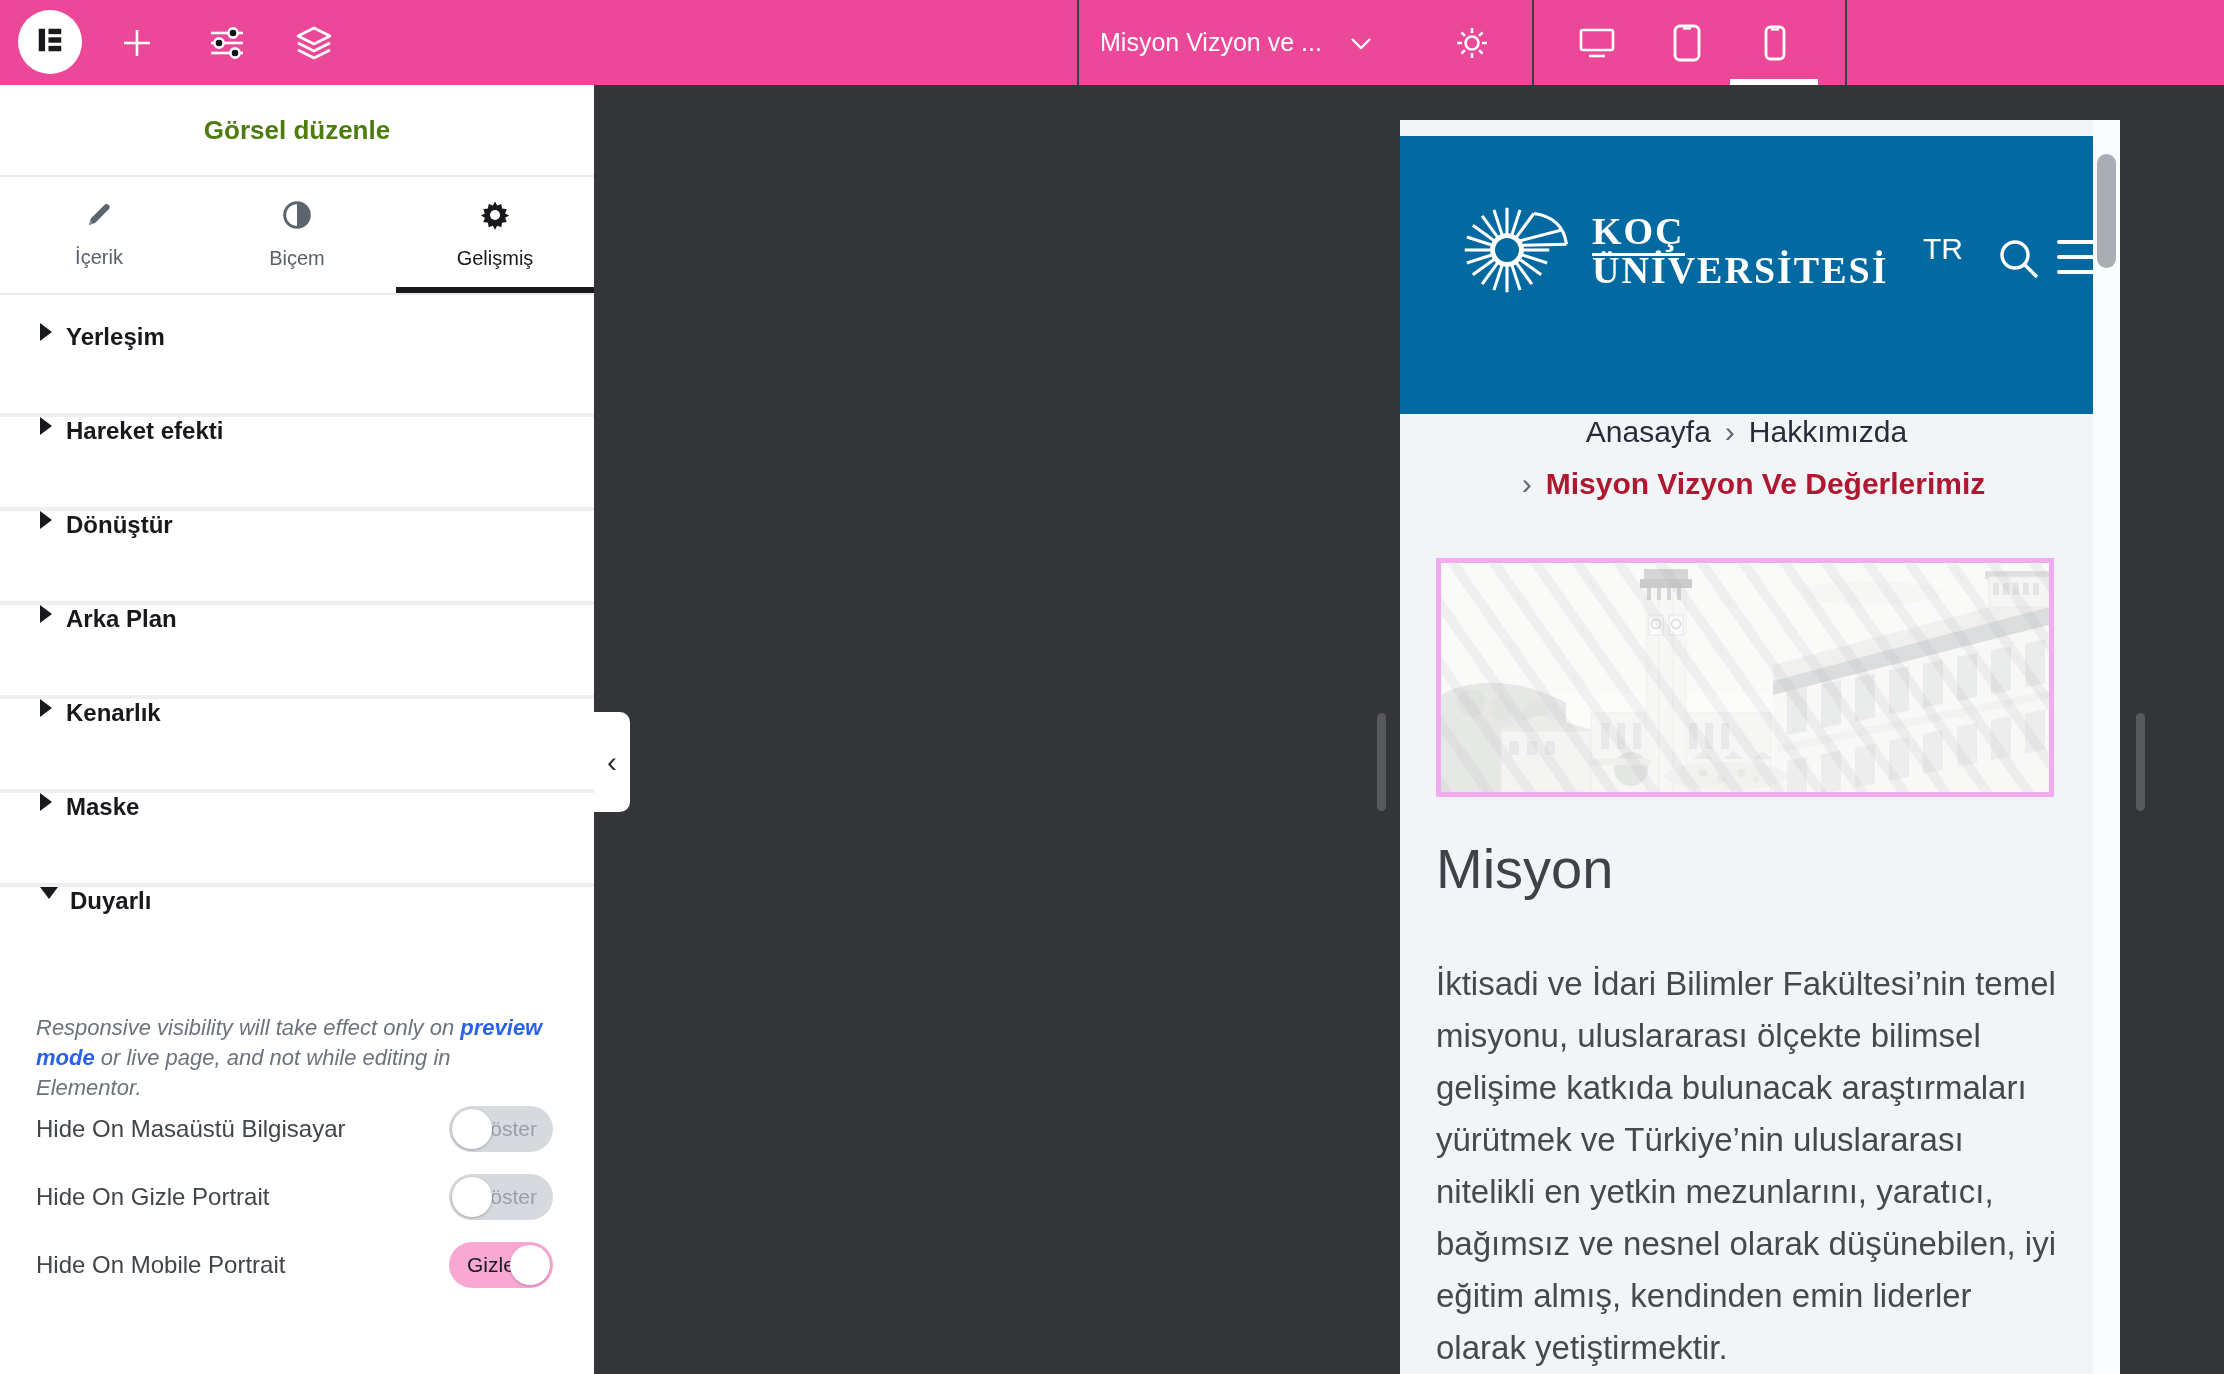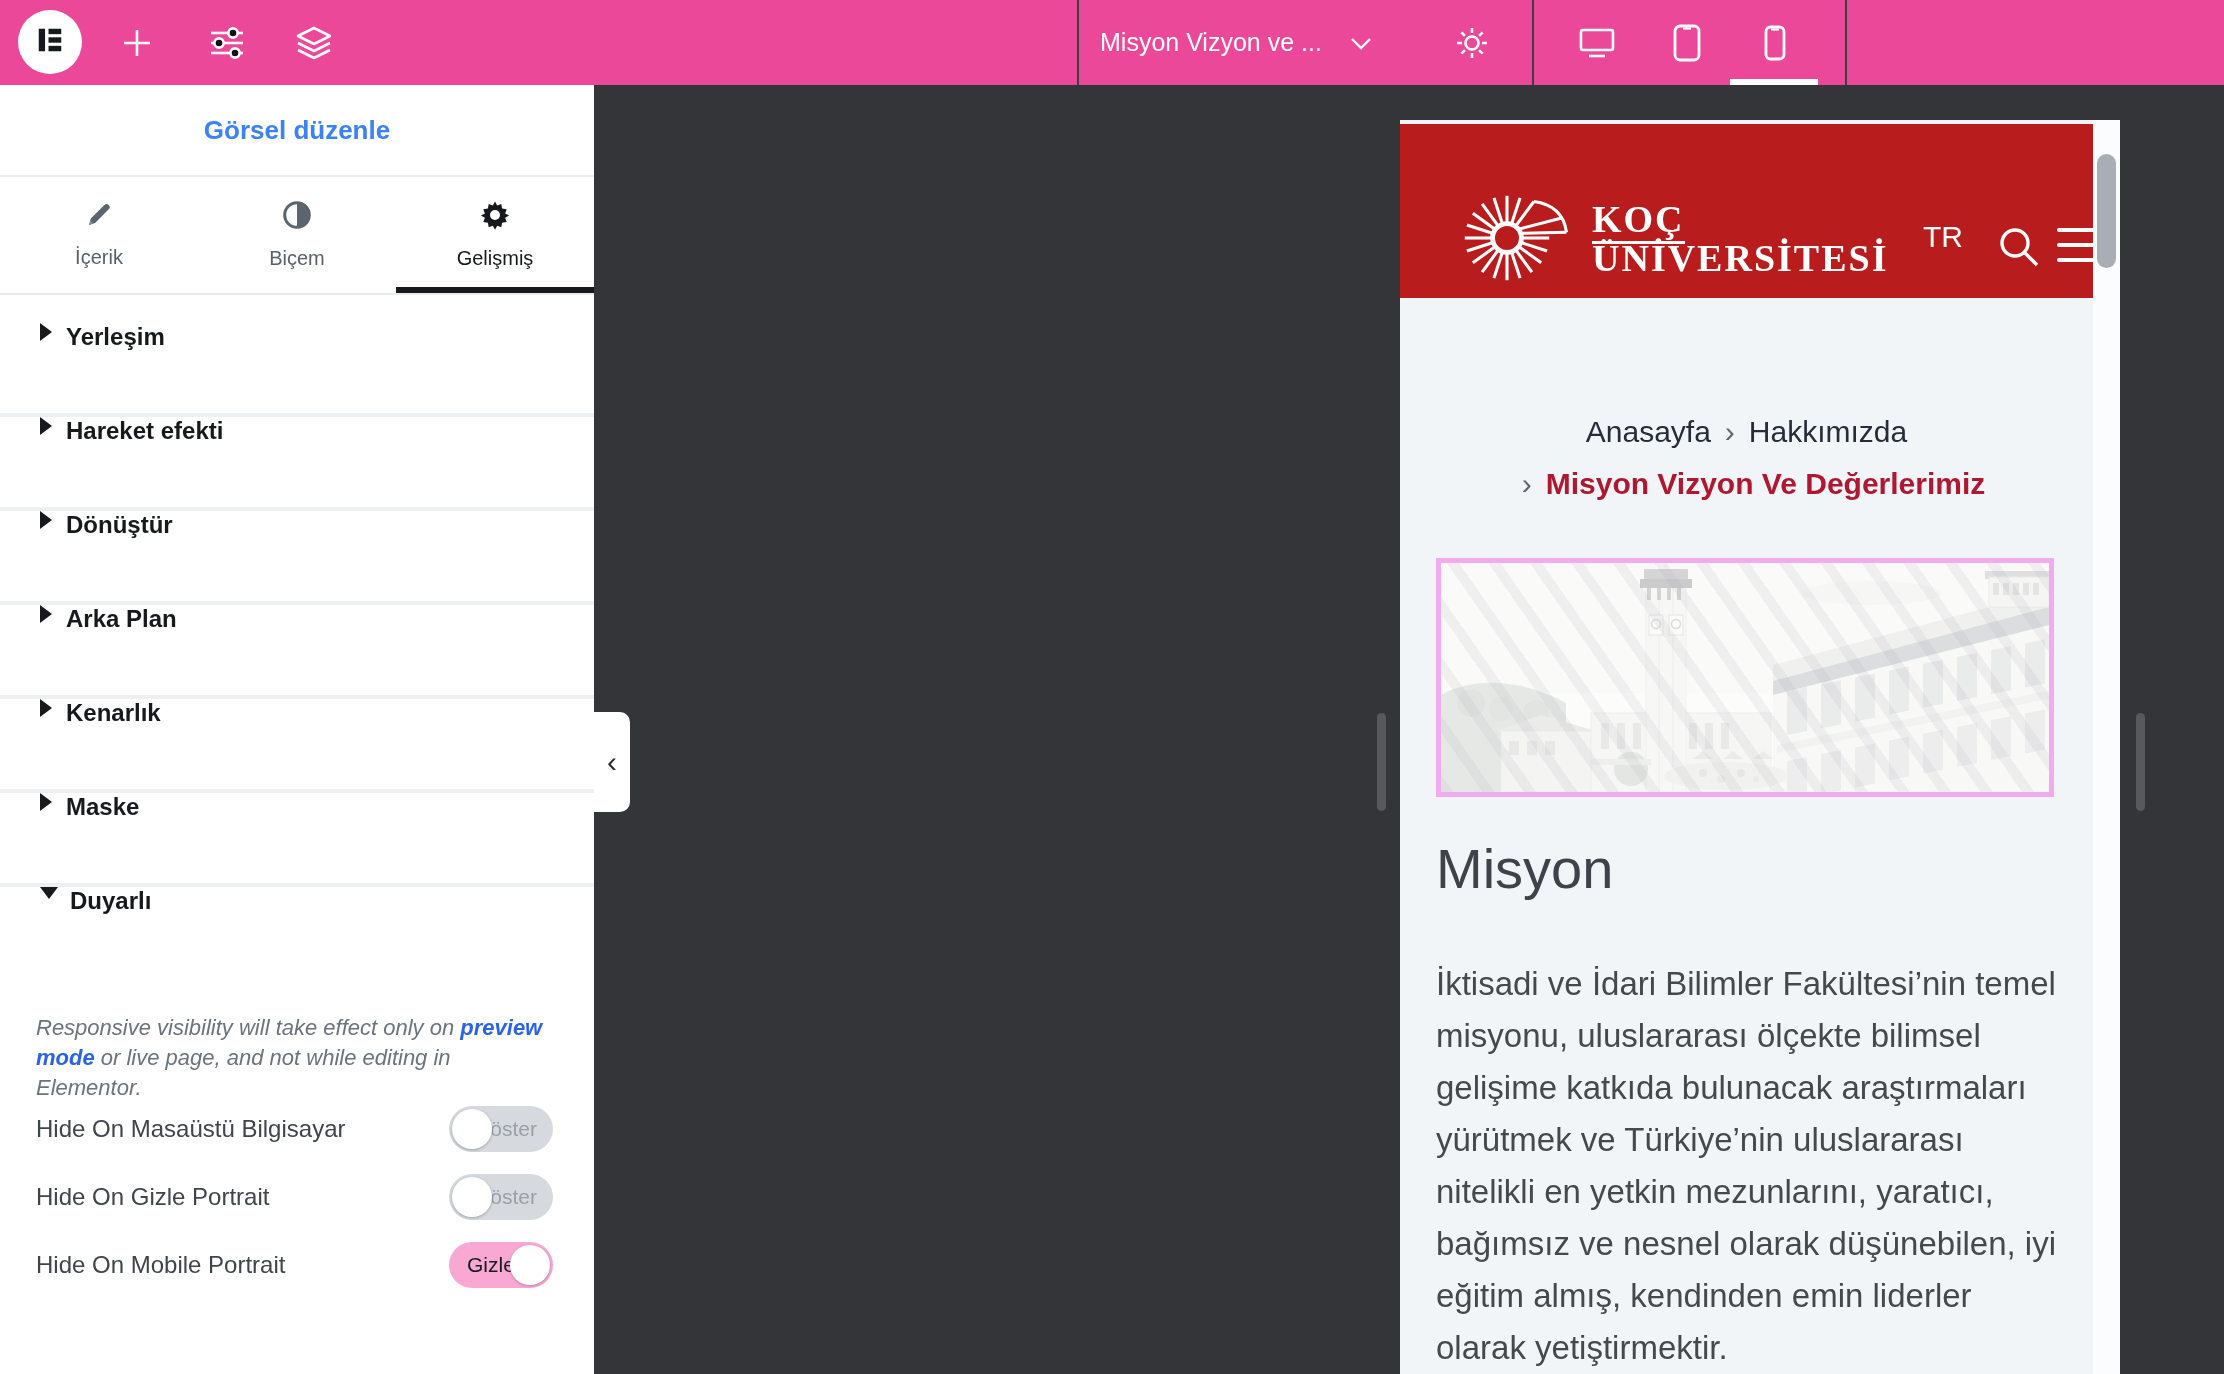--- a/index.html
+++ b/index.html
@@ -11,21 +11,21 @@
   .tb-item{position:absolute;top:0;height:85px;display:flex;align-items:center;justify-content:center;}
   .logo-circle{position:absolute;left:18px;top:10px;width:64px;height:64px;border-radius:50%;background:#ffffff;display:flex;align-items:center;justify-content:center;}
   .tb-divider{position:absolute;top:0;width:2px;height:85px;background:#3d4043;}
   .tb-underline{position:absolute;left:1730px;top:79px;width:88px;height:6px;background:#ffffff;}
   .doc-dropdown{position:absolute;left:1100px;top:0;height:85px;display:flex;align-items:center;gap:28px;color:#fff;font-size:25px;}
   .icon-btn svg{display:block;}
 
   
   .panel{position:absolute;left:0;top:85px;width:594px;height:1289px;background:#ffffff;}
   .panel-title-row{position:absolute;left:0;top:0;width:594px;height:90px;display:flex;align-items:center;justify-content:center;border-bottom:2px solid #e9ebec;}
-  .panel-title{font-size:26px;font-weight:bold;color:#3b82f6;}
+  .panel-title{font-size:26px;font-weight:bold;color:#4d7c0f;}
   .tabs-row{position:absolute;left:0;top:92px;width:594px;height:116px;display:flex;border-bottom:2px solid #e9ebec;}
   .tab{flex:1;display:flex;flex-direction:column;align-items:center;justify-content:center;gap:12px;position:relative;color:#58616b;font-size:20px;}
   .tab.active{color:#17191c;}
   .tab.active::after{content:"";position:absolute;left:0;bottom:0;width:100%;height:6px;background:#17191c;}
   .sections{position:absolute;left:0;top:210px;width:594px;padding-top:28px;}
   .acc-row{height:94px;border-bottom:4px solid #edeff0;display:flex;padding-left:40px;box-sizing:border-box;}
   .acc-row.expanded{border-bottom:none;}
   .caret-right{width:0;height:0;border-top:9px solid transparent;border-bottom:9px solid transparent;border-left:12px solid #17191c;margin-right:14px;}
   .caret-down{width:0;height:0;border-left:9px solid transparent;border-right:9px solid transparent;border-top:12px solid #17191c;margin-right:12px;}
   .acc-label{font-size:24px;font-weight:bold;color:#17191c;}
@@ -45,21 +45,21 @@
   .toggle.on .toggle-text{left:18px;color:#17191c;font-weight:500;}
   .collapse-handle{position:absolute;left:594px;top:712px;width:36px;height:100px;background:#ffffff;border-radius:0 10px 10px 0;display:flex;align-items:center;justify-content:center;font-size:30px;color:#2b2e31;}
 
   
   .canvas-pill{position:absolute;width:9px;height:98px;border-radius:5px;background:#58595c;top:713px;}
 
   
   .preview{position:absolute;left:1400px;top:120px;width:720px;height:1254px;background:#f2f5f7;overflow:hidden;}
   .pv-scroll-track{position:absolute;right:0;top:0;width:27px;height:100%;background:#fbfcfd;z-index:9;}
   .pv-scroll-thumb{position:absolute;left:4px;top:34px;width:19px;height:114px;border-radius:10px;background:#a9aeb4;}
-  .pv-header{position:absolute;left:0;top:4px;width:720px;height:174px;background:#b91c1c;}
+  .pv-header{position:absolute;left:0;top:16px;width:720px;height:278px;background:#0369a1;}
   .pv-logo{position:absolute;left:58px;top:66px;}
   .pv-logotext{position:absolute;left:192px;top:76px;color:#fff;font-family:"Liberation Serif","DejaVu Serif",serif;font-weight:bold;letter-spacing:2px;}
   .pv-logotext .l1{font-size:38px;line-height:38px;}
   .pv-logotext .l1 span{border-bottom:3px solid #fff;padding-bottom:1px;}
   .pv-logotext .l2{font-size:38px;line-height:40px;}
   .pv-lang{position:absolute;left:523px;top:96px;color:#fff;font-size:30px;}
   .pv-search{position:absolute;left:596px;top:100px;}
   .pv-burger{position:absolute;left:657px;top:104px;width:38px;}
   .pv-burger div{height:4px;background:#fff;margin-bottom:11px;border-radius:2px;}
   .pv-breadcrumb{position:absolute;left:0;top:286px;width:693px;text-align:center;font-size:30px;line-height:52px;color:#262c3a;}

